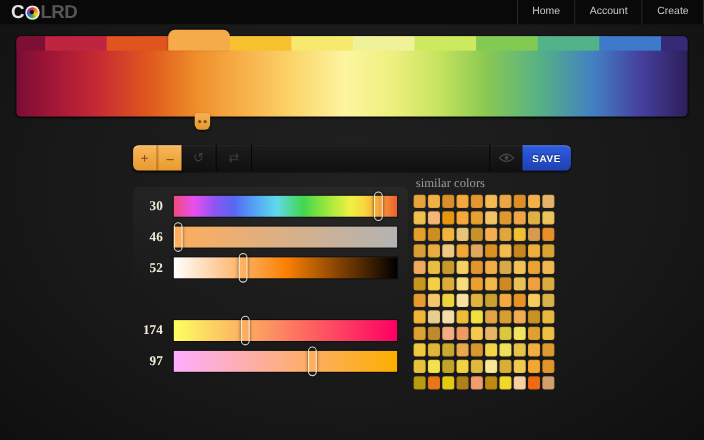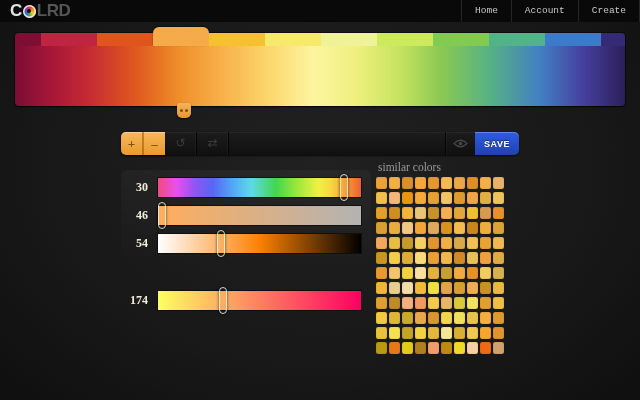--- a/index.html
+++ b/index.html
@@ -9,21 +9,21 @@
     font-family:"Liberation Sans", sans-serif;
     -webkit-font-smoothing:antialiased;
   }
   
   .topbar{position:absolute;top:0;left:0;right:0;height:22px;background:#090909;display:flex;align-items:center;}
   .logo{display:flex;align-items:center;padding-left:10px;font-weight:bold;font-size:17px;letter-spacing:-0.5px;line-height:22px;}
   .logo .c{color:#e3e3e3;}
   .logo .lrd{color:#565656;}
   .logo-wheel{width:13px;height:13px;border-radius:50%;margin:0 1px;position:relative;box-shadow:0 0 0 1.5px #e8e8e8 inset;}
   .logo-wheel::after{content:"";position:absolute;left:4.5px;top:4.5px;width:4px;height:4px;border-radius:50%;background:#111;}
-  .nav{margin-left:auto;display:flex;height:22px;font-family:Liberation Mono, monospace;}
+  .nav{margin-left:auto;display:flex;height:22px;}
   .nav a{display:block;line-height:22px;padding:0 13px;font-size:9.5px;color:#c9c9c9;text-decoration:none;border-left:1px solid #262626;}
   .nav a:last-child{border-right:1px solid #262626;}
   
   .spectrum{position:absolute;left:15px;top:27px;width:610px;height:92px;}
   .spectrum-bar{position:absolute;left:0;top:6px;width:610px;height:73px;border-radius:4px;
     box-shadow:0 1px 2px rgba(0,0,0,.6), 0 0 0 1px rgba(0,0,0,.45);}
   .hue-strip{position:absolute;left:0;top:0;width:610px;height:19px;display:flex;align-items:flex-start;z-index:2;}
   .hue-swatch{height:13px;margin-top:6px;width:56px;cursor:pointer;}
   .hue-swatch.first{width:26px;border-top-left-radius:4px;}
   .hue-swatch.last{width:24px;border-top-right-radius:4px;}
@@ -136,31 +136,37 @@
           <div class="slider-handle" style="left: calc(91.7% - 4px);"></div>
         </div>
       </div>
       <div class="slider-row">
         <div class="slider-label">46</div>
         <div class="slider-track" style="background: linear-gradient(to right, rgb(255, 173, 92), rgb(179, 179, 179));">
           <div class="slider-handle" style="left: calc(2% - 4px);"></div>
         </div>
       </div>
       <div class="slider-row">
-        <div class="slider-label">54</div>
+        <div class="slider-label">52</div>
         <div class="slider-track" style="background: linear-gradient(to right, rgb(255, 255, 255), rgb(252, 129, 3) 50%, rgb(0, 0, 0));">
           <div class="slider-handle" style="left: calc(31% - 4px);"></div>
         </div>
       </div>
     </div>
   <div class="slider-group rgb">
       <div class="slider-row">
         <div class="slider-label">174</div>
         <div class="slider-track" style="background: linear-gradient(to right, rgb(253, 255, 97), rgb(253, 0, 97));">
           <div class="slider-handle" style="left: calc(31.8% - 4px);"></div>
+        </div>
+      </div>
+      <div class="slider-row">
+        <div class="slider-label">97</div>
+        <div class="slider-track" style="background: linear-gradient(to right, rgb(253, 174, 255), rgb(253, 174, 0));">
+          <div class="slider-handle" style="left: calc(62% - 4px);"></div>
         </div>
       </div>
     </div>
 </div>
 
 <div class="similar-title">similar colors</div>
 <div class="similar-grid">
     <div class="similar-cell" style="background: rgb(233, 163, 59);"></div>
     <div class="similar-cell" style="background: rgb(240, 176, 68);"></div>
     <div class="similar-cell" style="background: rgb(217, 143, 43);"></div>

